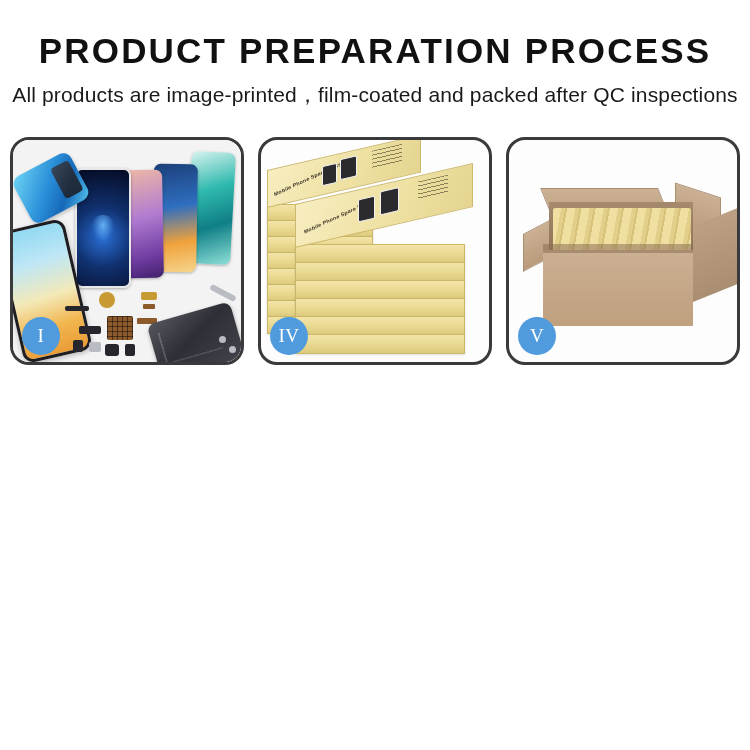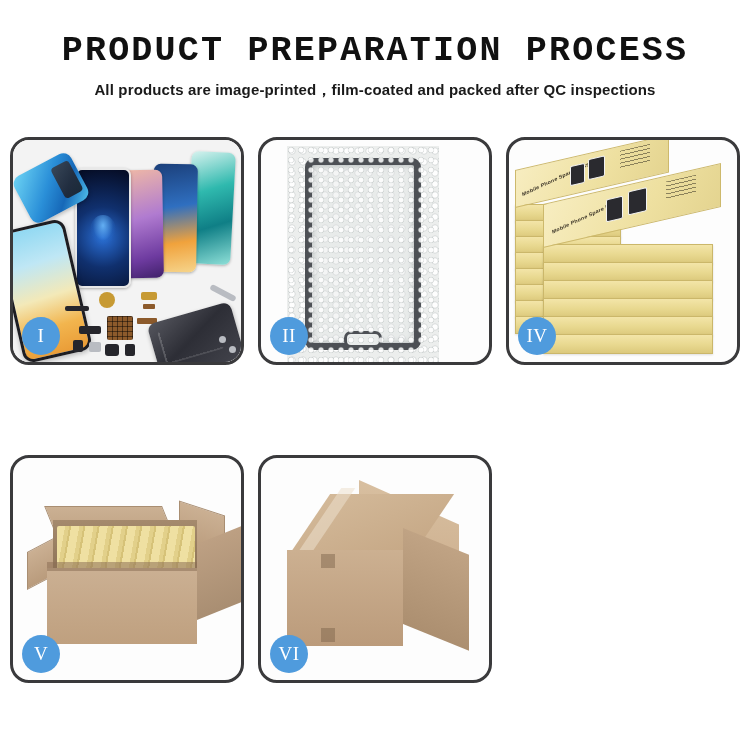--- a/index.html
+++ b/index.html
@@ -23,29 +23,29 @@
     height: 130px;
     text-align: center;
   }
   #page-title {
     margin: 0;
     padding-top: 33px;
     font-size: 35px;
     font-weight: bold;
     letter-spacing: 2.2px;
     color: #111111;
-    font-family: Liberation Mono, monospace;
+    font-family: Liberation Sans, sans-serif;
     line-height: 1.05;
     white-space: nowrap;
   }
   #page-subtitle {
     margin: 0;
     padding-top: 11px;
-    font-size: 15px;
-    font-weight: bold;
+    font-size: 21px;
+    font-weight: normal;
     letter-spacing: 0.15px;
     color: #1a1a1a;
     white-space: nowrap;
   }
 
   
   #panel-grid {
     position: absolute;
     top: 137px;
     left: 10px;
@@ -347,28 +347,20 @@
       <div class="part dark" style="left:112px; top:204px; width:10px; height:12px; border-radius:2px;"></div>
       <div class="part copper" style="left:124px; top:178px; width:20px; height:6px;"></div>
       <div class="logicboard"></div>
       <div class="part silver" style="left:196px; top:150px; width:28px; height:6px; border-radius:3px; transform:rotate(28deg);"></div>
       <div class="part silver" style="left:206px; top:196px; width:7px; height:7px; border-radius:50%;"></div>
       <div class="part silver" style="left:216px; top:206px; width:7px; height:7px; border-radius:50%;"></div>
     </div>
     <div class="badge">I</div>
   </div>
 
-  <div class="panel">
-    <div class="panel-stage">
-      <div class="p2-bg"></div>
-      <div class="p2-screen"></div>
-      <div class="p2-bubbles" style="left:26px; top:6px; width:152px; height:216px;"></div>
-    </div>
-    <div class="badge">II</div>
-  </div>
 
 
   <div class="panel">
     <div class="panel-stage">
 
       <div class="stack-box" style="left:6px;  top:64px;  width:104px; height:16px;"></div>
       <div class="stack-box" style="left:6px;  top:80px;  width:104px; height:16px;"></div>
       <div class="stack-box" style="left:6px;  top:96px;  width:104px; height:16px;"></div>
       <div class="stack-box" style="left:6px;  top:112px; width:104px; height:16px;"></div>
       <div class="stack-box" style="left:6px;  top:128px; width:104px; height:16px;"></div>
@@ -410,26 +402,14 @@
       <div class="v-inner"></div>
       <div class="v-fill"></div>
 
       <div class="v-front"></div>
       <div class="v-rightface"></div>
       <div class="v-flap" style="left:34px; top:104px; width:150px; height:9px; border:none; background:rgba(140,112,86,.55);"></div>
     </div>
     <div class="badge">V</div>
   </div>
 
-  <div class="panel">
-    <div class="panel-stage">
-      <div class="vi-top2"></div>
-      <div class="vi-top"></div>
-      <div class="vi-tape"></div>
-      <div class="vi-front"></div>
-      <div class="vi-right"></div>
-      <div class="vi-seam" style="left:60px; top:96px; width:14px; height:14px;"></div>
-      <div class="vi-seam" style="left:60px; top:170px; width:14px; height:14px;"></div>
-    </div>
-    <div class="badge">VI</div>
-  </div>
 
 </div>
 
 </body></html>

